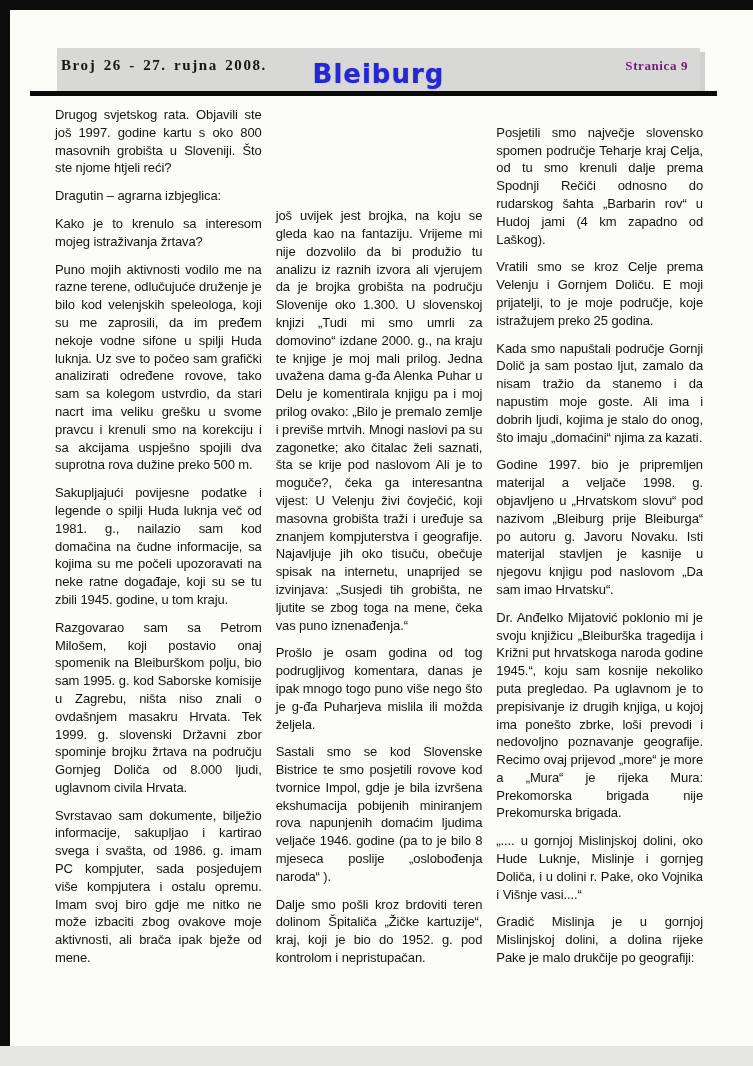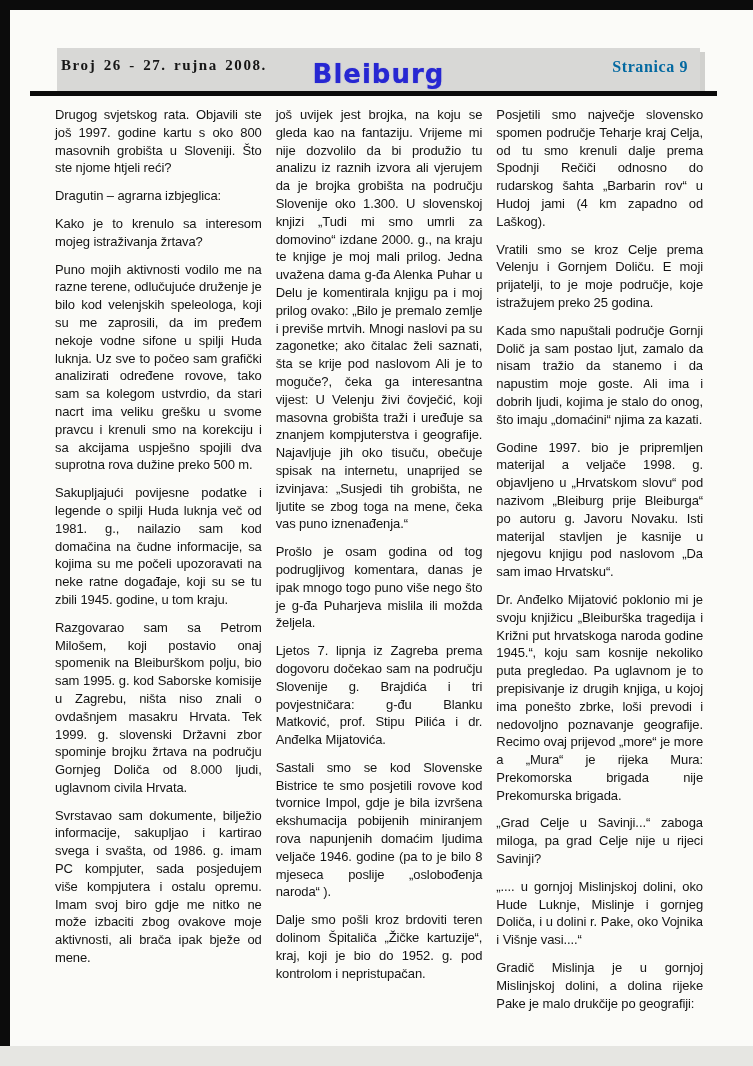--- a/index.html
+++ b/index.html
@@ -35,28 +35,28 @@
   }
   .header-title{
     position:absolute;left:0;right:0;top:11px;text-align:center;
     font-family:"DejaVu Sans", sans-serif;font-weight:bold;
     font-size:26px;letter-spacing:1px;color:var(--blue);
     text-shadow:0 0 1px rgba(40,40,210,.6);
   }
   .header-page{
     position:absolute;right:12px;top:10px;
     font-family:"Liberation Serif", serif;font-weight:bold;
-    font-size:16px;letter-spacing:.6px;color:#0369a1;
+    font-size:13px;letter-spacing:.6px;color:#701a75;
   }
   .header-rule{
     position:absolute;top:91px;left:30px;width:687px;height:5px;background:var(--rule);
   }
   .article{
     position:absolute;top:106px;left:55px;width:648px;
-    display:flex;gap:14px;
+    display:flex;gap:14px;align-items:flex-end;
   }
   .col{flex:1 1 0;min-width:0;}
   .para{
     font-size:13px;line-height:17.8px;text-align:justify;
     letter-spacing:-0.1px;margin-bottom:10px;
     text-justify:inter-word;color:var(--ink);
   }
   .para.underline{text-align:left;}
 </style>
 </head>
@@ -79,27 +79,25 @@
       <p class="para underline">Dragutin – agrarna izbjeglica:</p>
       <p class="para">Kako je to krenulo sa interesom mojeg istraživanja žrtava?</p>
       <p class="para">Puno mojih aktivnosti vodilo me na razne terene, odlučujuće druženje je bilo kod velenjskih speleologa, koji su me zaprosili, da im pređem nekoje vodne sifone u spilji Huda luknja. Uz sve to počeo sam grafički analizirati određene rovove, tako sam sa kolegom ustvrdio, da stari nacrt ima veliku grešku u svome pravcu i krenuli smo na korekciju i sa akcijama uspješno spojili dva suprotna rova dužine preko 500 m.</p>
       <p class="para">Sakupljajući povijesne podatke i legende o spilji Huda luknja več od 1981. g., nailazio sam kod domačina na čudne informacije, sa kojima su me počeli upozoravati na neke ratne događaje, koji su se tu zbili 1945. godine, u tom kraju.</p>
       <p class="para">Razgovarao sam sa Petrom Milošem, koji postavio onaj spomenik na Bleiburškom polju, bio sam 1995. g. kod Saborske komisije u Zagrebu, ništa niso znali o ovdašnjem masakru Hrvata. Tek 1999. g. slovenski Državni zbor spominje brojku žrtava na području Gornjeg Doliča od 8.000 ljudi, uglavnom civila Hrvata.</p>
       <p class="para">Svrstavao sam dokumente, bilježio informacije, sakupljao i kartirao svega i svašta, od 1986. g. imam PC kompjuter, sada posjedujem više kompjutera i ostalu opremu. Imam svoj biro gdje me nitko ne može izbaciti zbog ovakove moje aktivnosti, ali brača ipak bježe od mene.</p>
     </div>
   <div class="col">
       <p class="para">još uvijek jest brojka, na koju se gleda kao na fantaziju. Vrijeme mi nije dozvolilo da bi produžio tu analizu iz raznih izvora ali vjerujem da je brojka grobišta na području Slovenije oko 1.300. U slovenskoj knjizi „Tudi mi smo umrli za domovino“ izdane 2000. g., na kraju te knjige je moj mali prilog. Jedna uvažena dama g-đa Alenka Puhar u Delu je komentirala knjigu pa i moj prilog ovako: „Bilo je premalo zemlje i previše mrtvih. Mnogi naslovi pa su zagonetke; ako čitalac želi saznati, šta se krije pod naslovom Ali je to moguče?, čeka ga interesantna vijest: U Velenju živi čovječić, koji masovna grobišta traži i uređuje sa znanjem kompjuterstva i geografije. Najavljuje jih oko tisuču, obečuje spisak na internetu, unaprijed se izvinjava: „Susjedi tih grobišta, ne ljutite se zbog toga na mene, čeka vas puno iznenađenja.“</p>
       <p class="para">Prošlo je osam godina od tog podrugljivog komentara, danas je ipak mnogo togo puno više nego što je g-đa Puharjeva mislila ili možda željela.</p>
-      <p class="para">Ljetos 7. lipnja iz Zagreba prema dogovoru dočekao sam na području Slovenije g. Brajdića i tri povjestničara: g-đu Blanku Matković, prof. Stipu Pilića i dr. Anđelka Mijatovića.</p>
       <p class="para">Sastali smo se kod Slovenske Bistrice te smo posjetili rovove kod tvornice Impol, gdje je bila izvršena ekshumacija pobijenih miniranjem rova napunjenih domaćim ljudima veljače 1946. godine (pa to je bilo 8 mjeseca poslije „oslobođenja naroda“ ).</p>
       <p class="para">Dalje smo pošli kroz brdoviti teren dolinom Špitaliča „Žičke kartuzije“, kraj, koji je bio do 1952. g. pod kontrolom i nepristupačan.</p>
     </div>
   <div class="col">
       <p class="para">Posjetili smo največje slovensko spomen područje Teharje kraj Celja, od tu smo krenuli dalje prema Spodnji Rečiči odnosno do rudarskog šahta „Barbarin rov“ u Hudoj jami (4 km zapadno od Laškog).</p>
       <p class="para">Vratili smo se kroz Celje prema Velenju i Gornjem Doliču. E moji prijatelji, to je moje područje, koje istražujem preko 25 godina.</p>
       <p class="para">Kada smo napuštali područje Gornji Dolič ja sam postao ljut, zamalo da nisam tražio da stanemo i da napustim moje goste. Ali ima i dobrih ljudi, kojima je stalo do onog, što imaju „domaćini“ njima za kazati.</p>
       <p class="para">Godine 1997. bio je pripremljen materijal a veljače 1998. g. objavljeno u „Hrvatskom slovu“ pod nazivom „Bleiburg prije Bleiburga“ po autoru g. Javoru Novaku. Isti materijal stavljen je kasnije u njegovu knjigu pod naslovom „Da sam imao Hrvatsku“.</p>
       <p class="para">Dr. Anđelko Mijatović poklonio mi je svoju knjižicu „Bleiburška tragedija i Križni put hrvatskoga naroda godine 1945.“, koju sam kosnije nekoliko puta pregledao. Pa uglavnom je to prepisivanje iz drugih knjiga, u kojoj ima ponešto zbrke, loši prevodi i nedovoljno poznavanje geografije. Recimo ovaj prijevod „more“ je more a „Mura“ je rijeka Mura: Prekomorska brigada nije Prekomurska brigada.</p>
-      <p class="para">„Grad Celje u Savinji...“ zaboga miloga, pa grad Celje nije u rijeci Savinji?</p>
       <p class="para">„.... u gornjoj Mislinjskoj dolini, oko Hude Luknje, Mislinje i gornjeg Doliča, i u dolini r. Pake, oko Vojnika i Višnje vasi....“</p>
       <p class="para">Gradič Mislinja je u gornjoj Mislinjskoj dolini, a dolina rijeke Pake je malo drukčije po geografiji:</p>
     </div>
 </div>
 
 </body></html>

